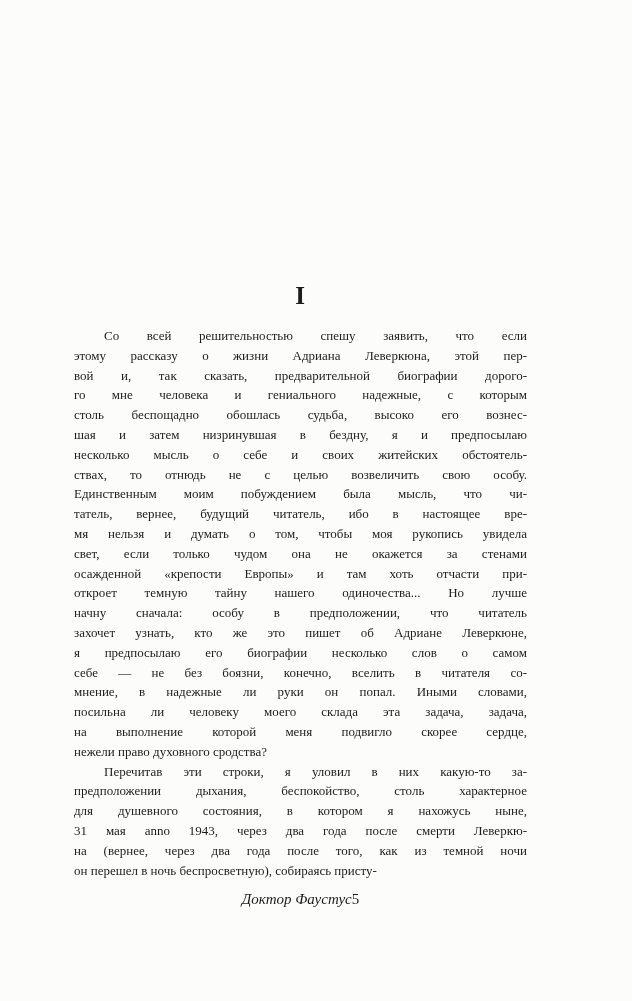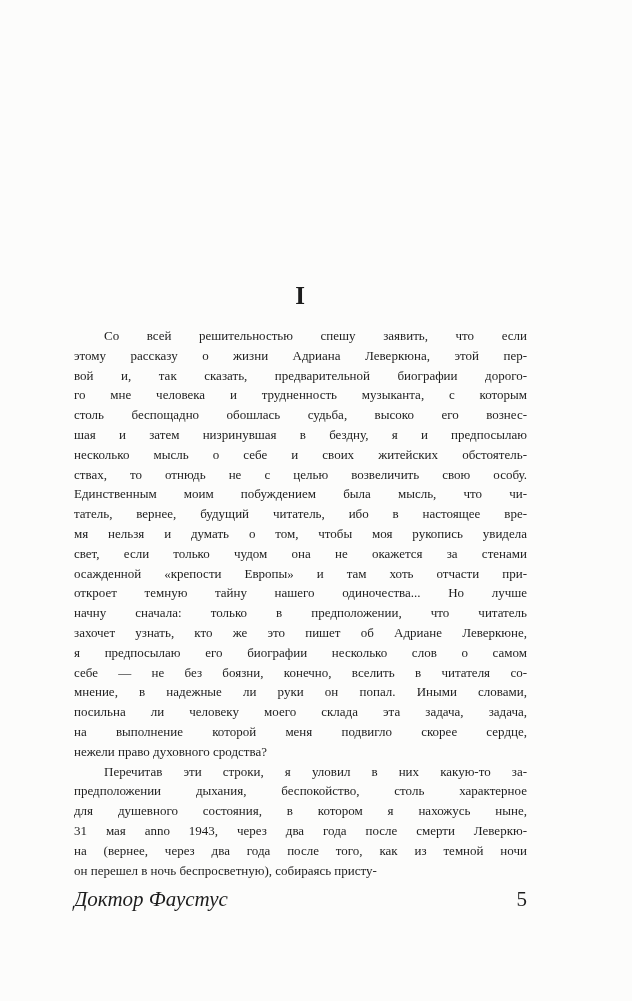--- a/index.html
+++ b/index.html
@@ -37,52 +37,52 @@
     text-align-last: justify;
   }
   .line.first { text-indent: 30px; }
   .line.last { text-align-last: left; }
   .page-footer {
     position: absolute;
     top: 888px;
     left: 74px;
     width: 453px;
     display: flex;
-    justify-content: space-between;
+    justify-content: center;
     align-items: baseline;
-    font-size: 21px;
+    font-size: 15px;
     line-height: 22px;
   }
   .running-title { font-style: italic; }
   .page-number { font-style: normal; }
 </style>
 </head>
 <body>
 
 <div class="screen" style="background: rgb(252, 252, 251); color: rgb(29, 29, 29);">
 
   <div class="chapter-heading">I</div>
 
   <div class="page-text">
       <div class="paragraph">
         <div class="line first">Со всей решительностью спешу заявить, что если</div>
         <div class="line">этому рассказу о жизни Адриана Леверкюна, этой пер-</div>
         <div class="line">вой и, так сказать, предварительной биографии дорого-</div>
-        <div class="line">го мне человека и трудненность музыканта, с которым</div>
+        <div class="line">го мне человека и гениального надежные, с которым</div>
         <div class="line">столь беспощадно обошлась судьба, высоко его вознес-</div>
         <div class="line">шая и затем низринувшая в бездну, я и предпосылаю</div>
         <div class="line">несколько мысль о себе и своих житейских обстоятель-</div>
         <div class="line">ствах, то отнюдь не с целью возвеличить свою особу.</div>
         <div class="line">Единственным моим побуждением была мысль, что чи-</div>
         <div class="line">татель, вернее, будущий читатель, ибо в настоящее вре-</div>
         <div class="line">мя нельзя и думать о том, чтобы моя рукопись увидела</div>
         <div class="line">свет, если только чудом она не окажется за стенами</div>
         <div class="line">осажденной «крепости Европы» и там хоть отчасти при-</div>
         <div class="line">откроет темную тайну нашего одиночества... Но лучше</div>
-        <div class="line">начну сначала: только в предположении, что читатель</div>
+        <div class="line">начну сначала: особу в предположении, что читатель</div>
         <div class="line">захочет узнать, кто же это пишет об Адриане Леверкюне,</div>
         <div class="line">я предпосылаю его биографии несколько слов о самом</div>
         <div class="line">себе — не без боязни, конечно, вселить в читателя со-</div>
         <div class="line">мнение, в надежные ли руки он попал. Иными словами,</div>
         <div class="line">посильна ли человеку моего склада эта задача, задача,</div>
         <div class="line">на выполнение которой меня подвигло скорее сердце,</div>
         <div class="line last">нежели право духовного сродства?</div>
       </div>
       <div class="paragraph">
         <div class="line first">Перечитав эти строки, я уловил в них какую-то за-</div>

